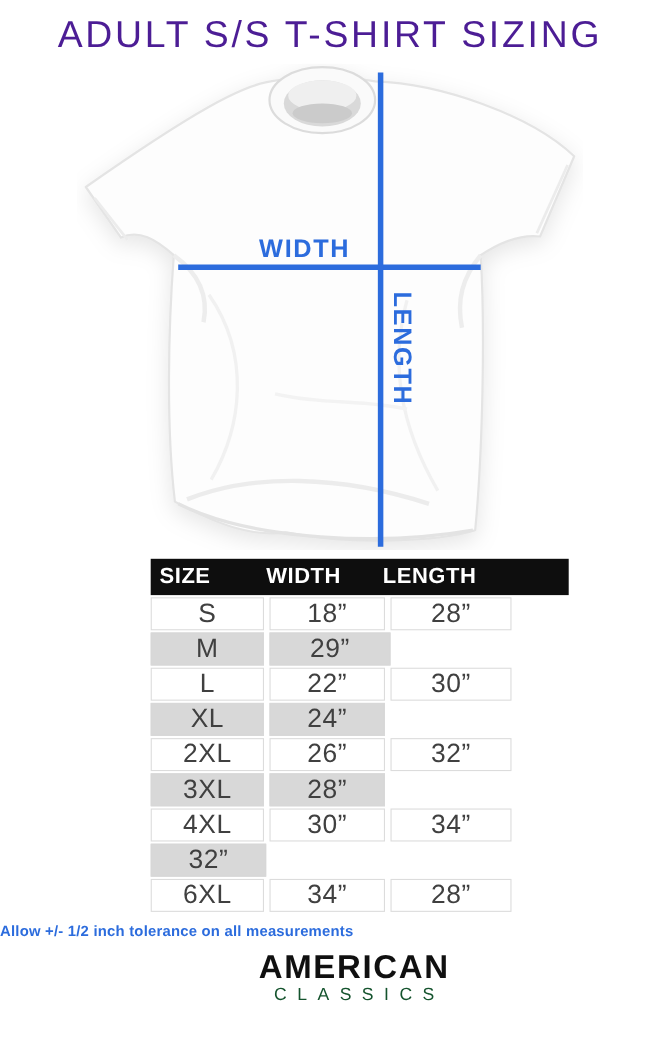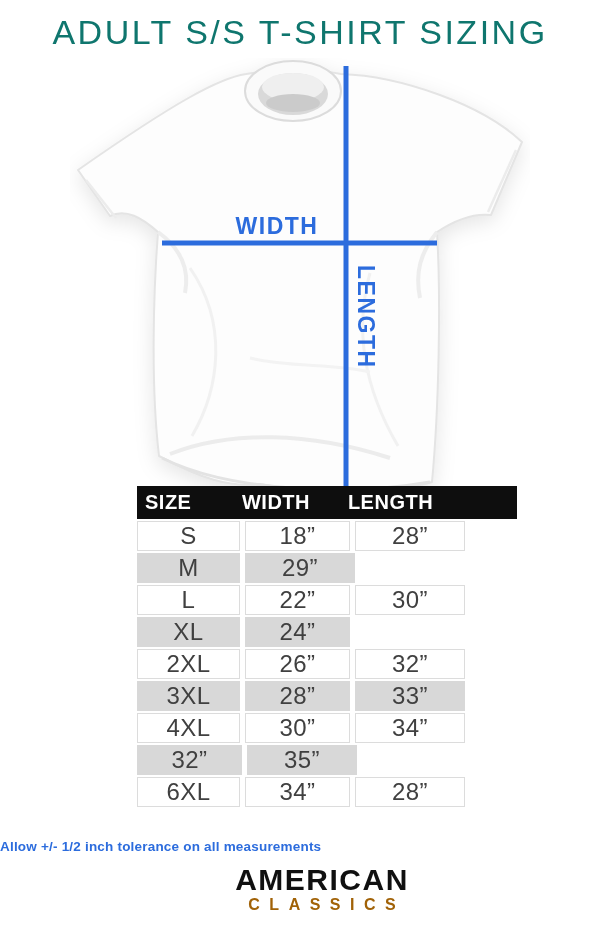--- a/index.html
+++ b/index.html
@@ -11,37 +11,37 @@
   html,body{background:#fff;}
   body{
     width:600px;height:943px;position:relative;overflow:hidden;
     font-family:"Liberation Sans", sans-serif;
   }
   .canvas{position:absolute;inset:0;background:#fff;}
 
   
   .title{
     position:absolute;top:13px;left:0;right:0;text-align:center;
-    font-size:34px;font-weight:300;letter-spacing:2.5px;color:#0f766e;
+    font-size:34px;font-weight:300;letter-spacing:2.5px;color:#4c1d95;
     font-family:"Liberation Sans", sans-serif;
   }
 
   
   .shirt-area{position:absolute;left:70px;top:58px;width:460px;height:442px;}
   .shirt-area svg{display:block;width:460px;height:442px;}
   .shirt-shape{filter:drop-shadow(0 6px 10px rgba(0,0,0,0.10));}
   .measure-line{stroke:var(--accent-blue);stroke-width:5;}
   .measure-label{
     font-family:"Liberation Sans", sans-serif;
     font-weight:700;font-size:23px;letter-spacing:1.5px;
     fill:var(--accent-blue);
   }
 
   
-  .size-table{position:absolute;left:137px;top:486px;width:380px;}
+  .size-table{position:absolute;left:137px;top:508px;width:380px;}
   .thead{display:flex;align-items:center;background:var(--table-header-bg);height:33px;}
   .th{color:#fff;font-weight:700;font-size:20px;letter-spacing:.5px;}
   .th-size{width:103px;padding-left:8px;text-align:left;}
   .th-width{width:110px;text-align:center;transform:translateX(-19px);}
   .th-length{width:115px;text-align:center;transform:translateX(-17px);}
   .trow{display:flex;gap:5px;margin-top:2px;height:30px;}
   .td{
     display:flex;align-items:center;justify-content:center;
     height:30px;font-size:24px;color:#404040;letter-spacing:.5px;
   }
@@ -54,21 +54,21 @@
   
   .note{
     position:absolute;top:839px;left:0;right:0;
     font-size:13.5px;font-weight:700;color:var(--accent-blue);letter-spacing:.2px;
   }
 
   
   .brand{position:absolute;top:864px;left:0;right:0;text-align:center;color:#101010;padding-left:44px;}
   .brand-name{font-size:30px;font-weight:800;letter-spacing:1.5px;line-height:31px;}
   .brand-sub{
-    font-size:16px;font-weight:700;color:#a16207;
+    font-size:16px;font-weight:400;color:#14532d;
     letter-spacing:9.5px;padding-left:9.5px;margin-top:1px;
   }
 </style>
 </head>
 <body>
 
 <div class="canvas">
 
   <h1 class="title">ADULT S/S T-SHIRT SIZING</h1>
 
@@ -144,30 +144,28 @@
         <span class="td td-width">24”</span>
       </div>
         <div class="trow plain">
         <span class="td td-size">2XL</span>
         <span class="td td-width">26”</span>
         <span class="td td-length">32”</span>
       </div>
         <div class="trow alt">
         <span class="td td-size">3XL</span>
         <span class="td td-width">28”</span>
-        <span class="td td-length">33”</span>
       </div>
         <div class="trow plain">
         <span class="td td-size">4XL</span>
         <span class="td td-width">30”</span>
         <span class="td td-length">34”</span>
       </div>
         <div class="trow alt">
         <span class="td td-width">32”</span>
-        <span class="td td-length">35”</span>
       </div>
         <div class="trow plain">
         <span class="td td-size">6XL</span>
         <span class="td td-width">34”</span>
         <span class="td td-length">28”</span>
       </div>
       </div>
   </div>
 
   <div class="note">Allow +/- 1/2 inch tolerance on all measurements</div>

